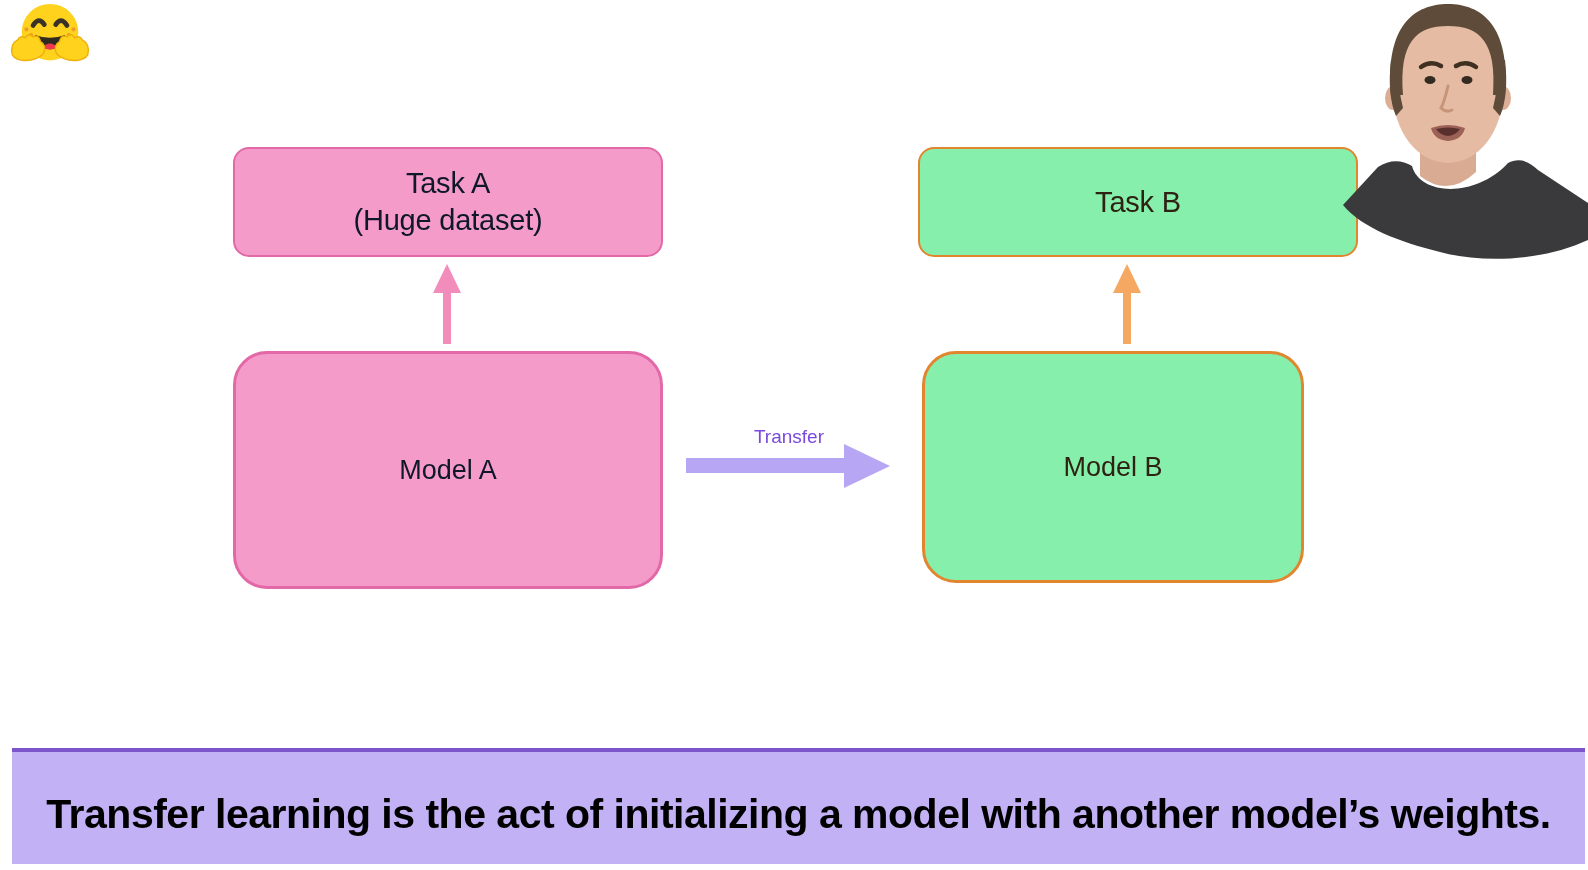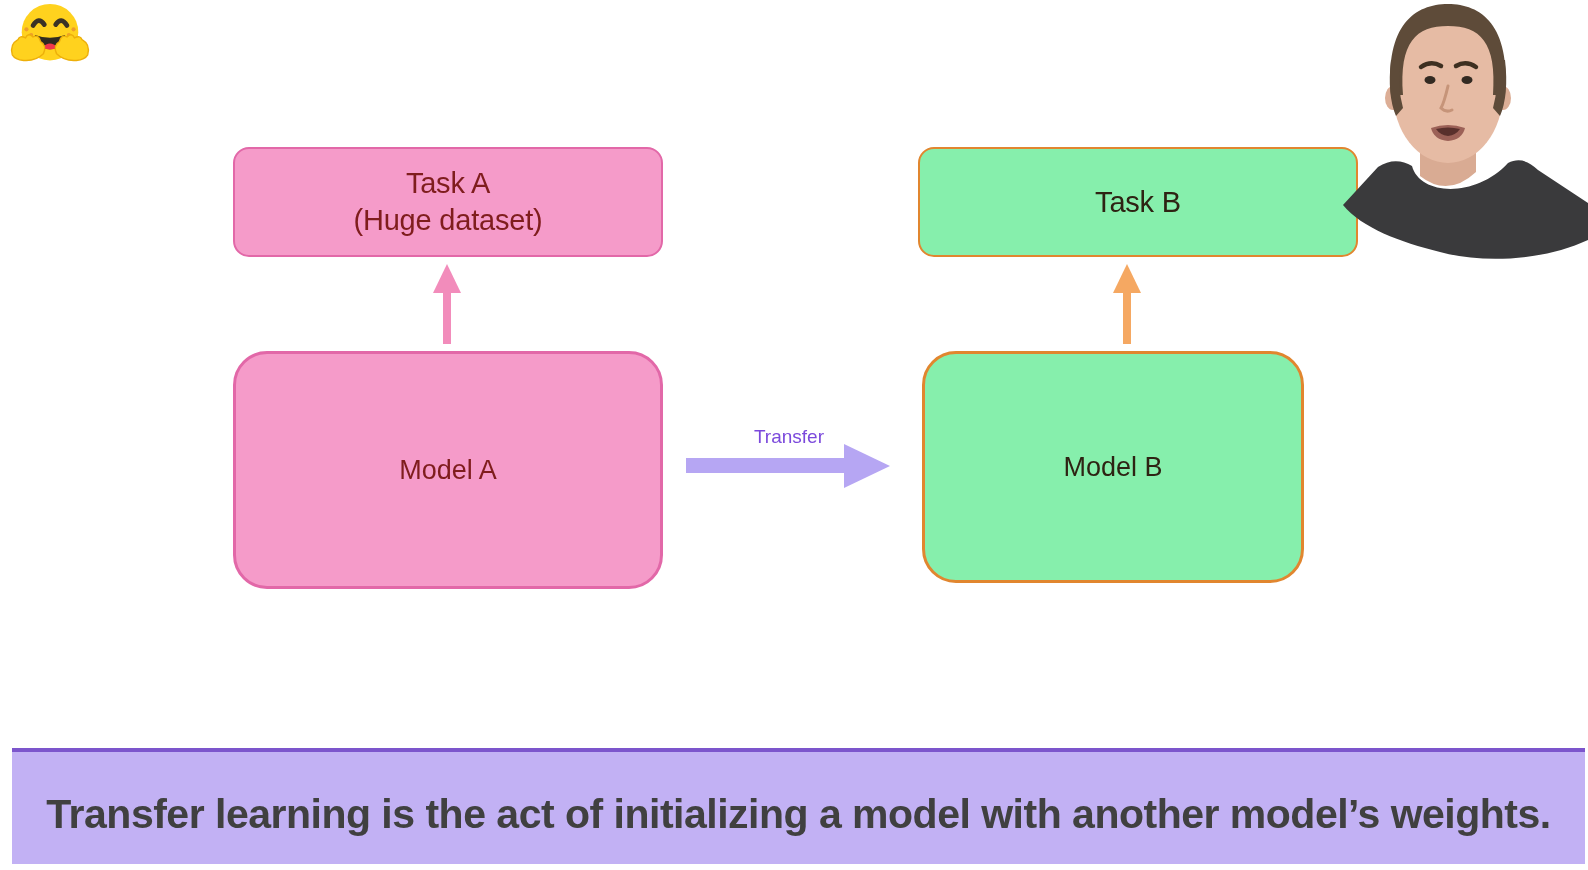--- a/index.html
+++ b/index.html
@@ -28,21 +28,21 @@
     border: 2px solid;
     font-size: 29px;
     line-height: 37px;
     letter-spacing: -0.2px;
   }
   .model-box {
     border-radius: 34px;
     border: 3px solid;
     font-size: 27px;
   }
-  .pinkbox  { background: #F59BC9; border-color: #E268A8; color: #7f1d1d; }
+  .pinkbox  { background: #F59BC9; border-color: #E268A8; color: #0f172a; }
   .orangebox{ background: #86efac; border-color: #E1862F; color: #2E2313; }
 
   #task-a  { left: 233px; top: 147px; width: 430px; height: 110px; }
   #task-b  { left: 918px; top: 147px; width: 440px; height: 110px; }
   #model-a { left: 233px; top: 351px; width: 430px; height: 238px; }
   #model-b { left: 922px; top: 351px; width: 382px; height: 232px; }
 
   
   #arrow-a { left: 427px; top: 262px; width: 40px; height: 82px; }
   #arrow-b { left: 1107px; top: 262px; width: 40px; height: 82px; }
@@ -74,21 +74,21 @@
     background: #C2B1F4;
     border-top: 4px solid #7C55CC;
     display: flex;
     align-items: center;
     justify-content: center;
   }
   #caption-text {
     font-size: 41px;
     font-weight: 600;
     letter-spacing: -0.5px;
-    color: #404040;
+    color: #000000;
     white-space: nowrap;
     margin-top: 12px;
   }
 
   
   #watermark {
     right: 14px; bottom: 4px;
     font-size: 22px;
     color: #E6E2F0;
     text-shadow: 0 1px 2px rgba(70, 58, 110, 0.45);

